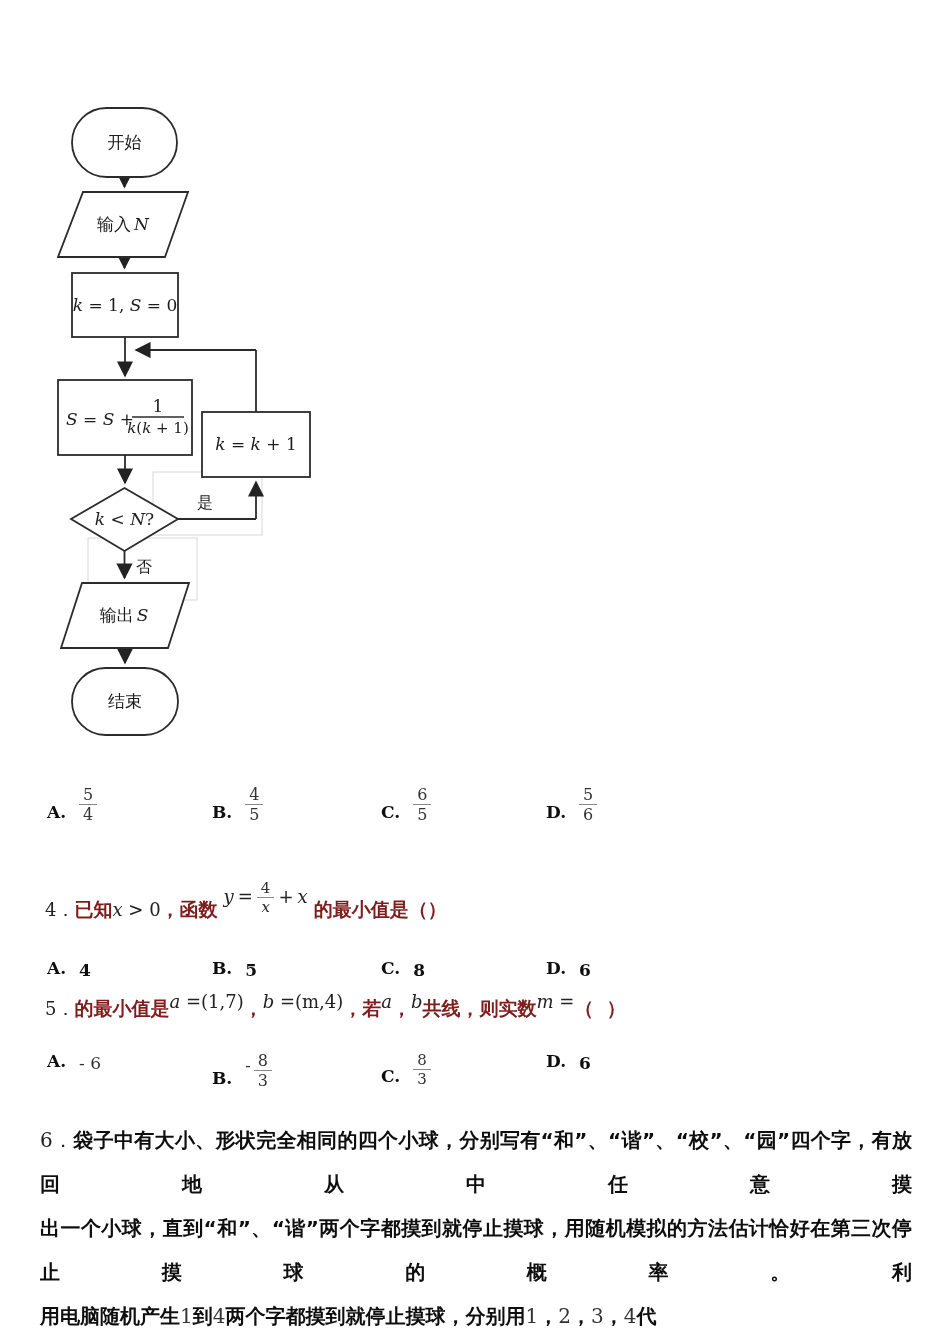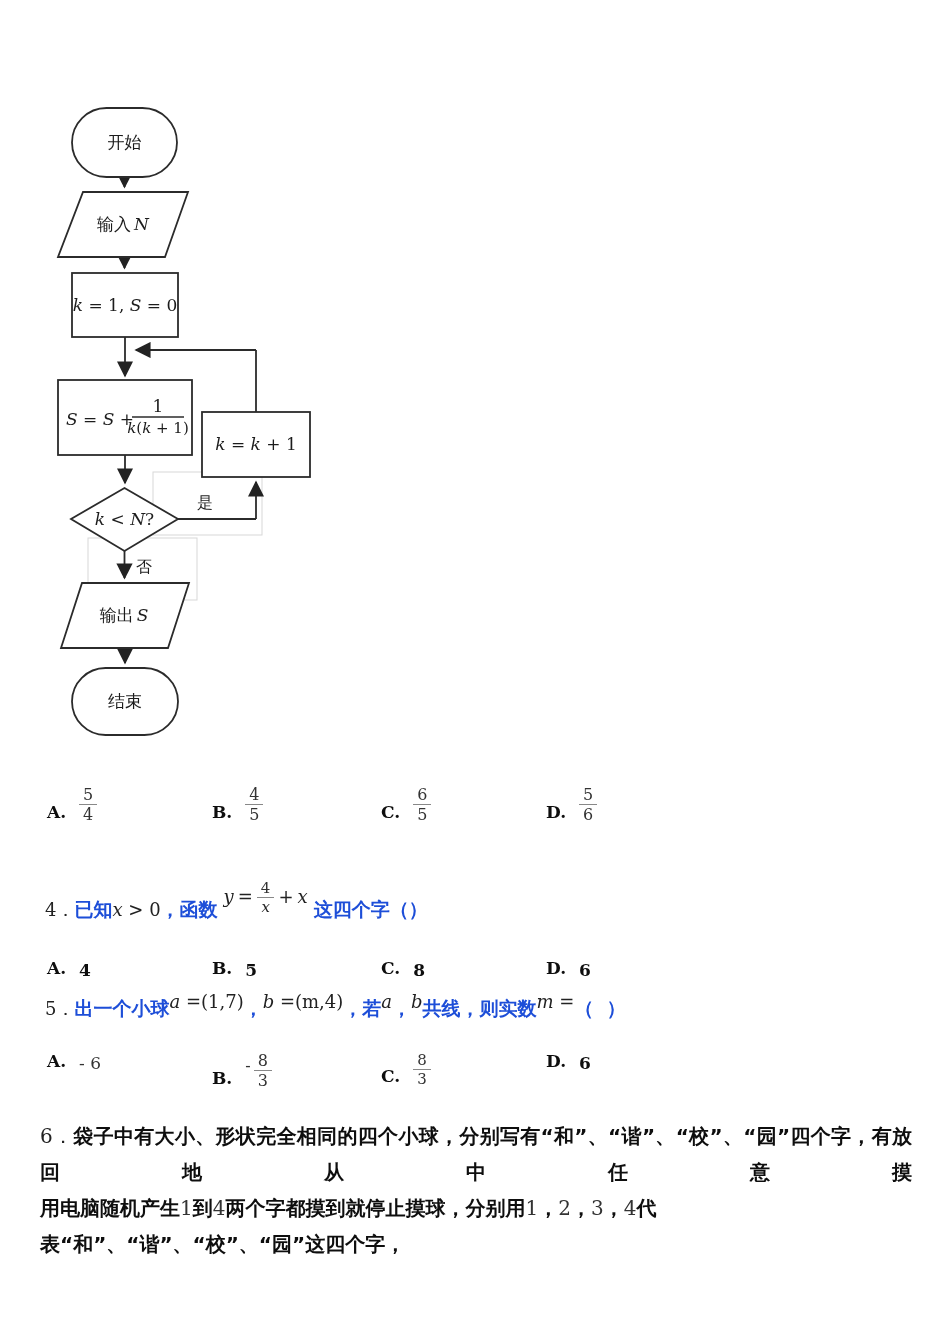--- a/index.html
+++ b/index.html
@@ -6,21 +6,21 @@
   .page{position:relative;width:950px;height:1344px;background:#ffffff;overflow:hidden;
         font-family:"Liberation Serif",serif;color:#111;}
   svg{position:absolute;left:0;top:0;}
   svg text{fill:#1c1c1c;}
   .fc-cn{font-family:"DejaVu Sans",sans-serif;font-size:17px;}
   .fc-mi{font-family:"DejaVu Serif",serif;font-style:italic;font-size:17px;}
   .fc-mr{font-family:"DejaVu Serif",serif;font-size:17px;}
   .fc-den{font-size:15px;}
   
   .qline{position:absolute;display:flex;align-items:baseline;white-space:pre;font-size:19px;line-height:1.35;}
-  .cn{font-family:"DejaVu Sans",sans-serif;font-weight:700;color:#1d4ed8;}
+  .cn{font-family:"DejaVu Sans",sans-serif;font-weight:700;color:#7f1d1d;}
   .qnum{font-family:"DejaVu Serif",serif;font-size:18px;color:#222;}
   .mi{font-family:"DejaVu Serif",serif;font-style:italic;font-size:18px;color:#222;}
   .mr{font-family:"DejaVu Serif",serif;font-size:18px;color:#222;}
   .raise{display:inline-block;transform:translateY(-7px);}
   .formula{display:inline-flex;align-items:center;transform:translateY(-13px);margin:0 4px;}
   .formula>*{margin:0 2px;}
   
   .frac{display:inline-block;text-align:center;font-family:"DejaVu Serif",serif;
         font-size:16px;line-height:1.2;color:#333;vertical-align:middle;}
   .frac .num{display:block;padding:0 4px;}
@@ -29,21 +29,21 @@
   .optrow{position:absolute;left:0;width:950px;}
   .opt{position:absolute;display:flex;align-items:flex-end;}
   .olabel{font-family:"DejaVu Serif",serif;font-weight:700;font-size:17px;color:#0e0e0e;
           margin-right:13px;margin-bottom:2px;}
   .oval-b{font-family:"DejaVu Serif",serif;font-weight:700;font-size:17px;color:#0e0e0e;}
   .oval-r{font-family:"DejaVu Serif",serif;font-size:17px;color:#333;}
   .minus{font-family:"DejaVu Serif",serif;font-size:16px;color:#333;margin-bottom:15px;margin-right:3px;}
   
   .q6{position:absolute;left:40px;top:1118px;width:872px;
       font-family:"DejaVu Sans",sans-serif;font-weight:700;font-size:20px;color:#0e0e0e;}
-  .q6line{line-height:36px;white-space:normal;}
+  .q6line{line-height:44px;white-space:normal;}
   .just{text-align:justify;text-align-last:justify;}
   .dg{font-family:"DejaVu Serif",serif;font-weight:400;color:#333;}
   .sfn{font-family:"DejaVu Serif",serif;font-weight:400;color:#222;}
 </style>
 </head>
 <body>
 
 <div class="page">
 
   <svg width="400" height="770" viewBox="0 0 400 770">
@@ -140,21 +140,21 @@
     <span class="mi">x</span>
     <span class="mr"> &gt; 0</span>
     <span class="cn">，函数</span>
     <span class="formula">
       <span class="mi">y</span>
       <span class="mr">=</span>
       <span class="frac" style="font-size:15px"><span class="num">4</span><span class="den mi" style="font-size:15px">x</span></span>
       <span class="mr">+</span>
       <span class="mi">x</span>
     </span>
-    <span class="cn">这四个字（）</span>
+    <span class="cn">的最小值是（）</span>
   </div>
 
   <div class="optrow" style="top:958px;height:26px">
     <div class="opt" style="left:47px">
       <span class="olabel">A.</span>
         <span class="oval-b">4</span>
     </div>
     <div class="opt" style="left:212px">
       <span class="olabel">B.</span>
         <span class="oval-b">5</span>
@@ -164,21 +164,21 @@
         <span class="oval-b">8</span>
     </div>
     <div class="opt" style="left:546px">
       <span class="olabel">D.</span>
         <span class="oval-b">6</span>
     </div>
   </div>
 
   <div class="qline" style="left:45px;top:996px">
     <span class="qnum">5．</span>
-    <span class="cn">出一个小球</span>
+    <span class="cn">的最小值是</span>
     <span class="raise"><span class="mi">a</span><span class="mr"> =(1,7)</span></span>
     <span class="cn">，</span>
     <span class="raise"><span class="mi">b</span><span class="mr"> =(m,4)</span></span>
     <span class="cn">，若</span>
     <span class="raise mi">a</span>
     <span class="cn">，</span>
     <span class="raise mi">b</span>
     <span class="cn">共线，则实数</span>
     <span class="raise"><span class="mi">m</span><span class="mr"> =</span></span>
     <span class="cn">（  ）</span>
@@ -205,16 +205,17 @@
         </span>
     </div>
     <div class="opt" style="left:546px">
       <span class="olabel">D.</span>
         <span class="oval-b">6</span>
     </div>
   </div>
 
   <div class="q6">
     <div class="q6line just"><span class="sfn">6．</span><span>袋子中有大小、形状完全相同的四个小球，分别写有“和”、“谐”、“校”、“园”四个字，有放回地从中任意摸</span></div>
+    <div class="q6line just">出一个小球，直到“和”、“谐”两个字都摸到就停止摸球，用随机模拟的方法估计恰好在第三次停止摸球的概率。利</div>
     <div class="q6line"><span>用电脑随机产生</span><span class="dg">1</span><span>到</span><span class="dg">4</span><span>两个字都摸到就停止摸球，分别用</span><span class="dg">1</span><span>，</span><span class="dg">2</span><span>，</span><span class="dg">3</span><span>，</span><span class="dg">4</span><span>代表“和”、“谐”、“校”、“园”这四个字，</span></div>
   </div>
 
 </div>
 
 </body></html>

